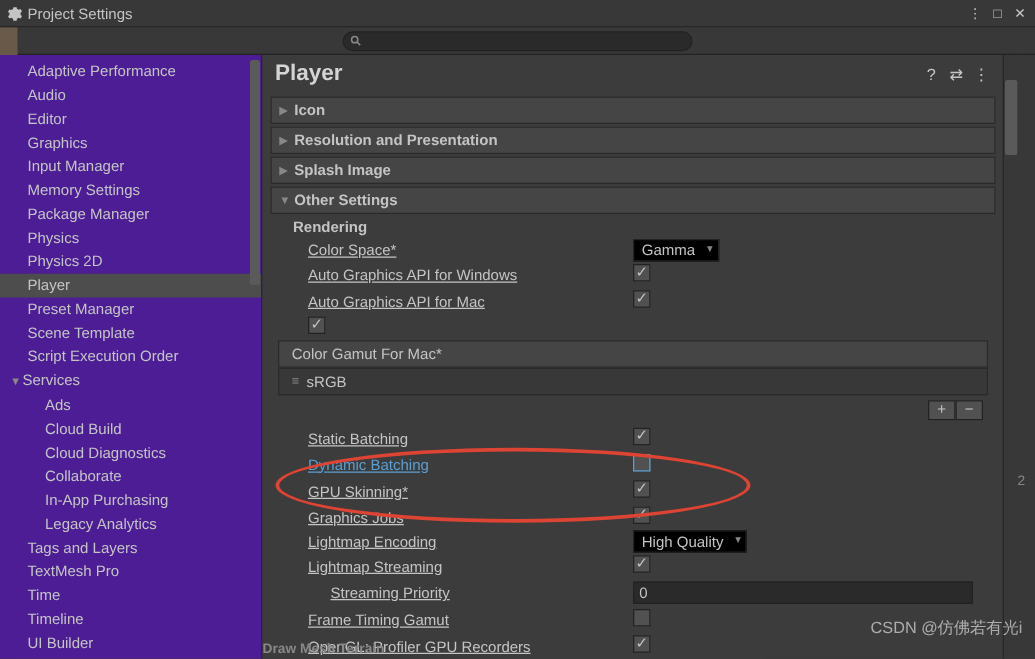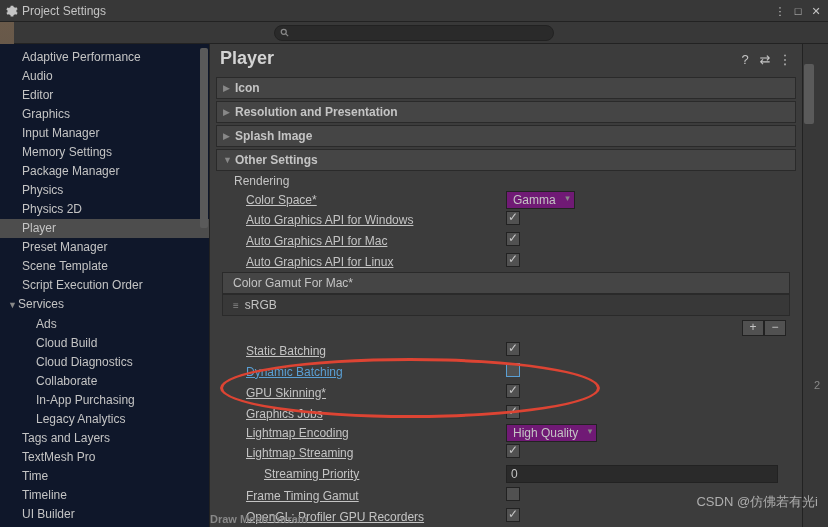--- a/index.html
+++ b/index.html
@@ -8,44 +8,44 @@
 .titlebar { background: #383838; height: 22px; display: flex; align-items: center; padding: 0 6px; border-bottom: 1px solid #222; }
 .titlebar .gear { margin-right: 4px; width: 12px; height: 12px; }
 .titlebar .title { flex: 1; color: #c4c4c4; font-size: 12px; }
 .titlebar .wbtns { display: flex; gap: 6px; }
 .titlebar .wbtn { width: 12px; height: 12px; color: #c4c4c4; cursor: pointer; font-size: 11px; line-height: 12px; text-align: center; }
 .searchbar { background: #383838; height: 22px; display: flex; align-items: center; justify-content: center; border-bottom: 1px solid #222; }
 .searchbar input { background: #2a2a2a; border: 1px solid #222; border-radius: 10px; height: 16px; width: 280px; color: #c4c4c4; padding: 0 8px 0 20px; font-size: 11px; }
 .searchbar .searchwrap { position: relative; }
 .searchbar .searchicon { position: absolute; left: 6px; top: 2px; width: 10px; height: 10px; color: #888; }
 .body { display: flex; flex: 1; min-height: 0; }
-.sidebar { width: 210px; background: #0f172a; border-right: 1px solid #222; overflow-y: auto; padding-top: 4px; position: relative; }
+.sidebar { width: 210px; background: #4c1d95; border-right: 1px solid #222; overflow-y: auto; padding-top: 4px; position: relative; }
 .sidebar-item { padding: 2px 8px 2px 22px; cursor: pointer; line-height: 15px; }
 .sidebar-item.selected { background: #4d4d4d; }
 .sidebar-item.child { padding-left: 36px; }
 .sidebar-item .arrow { display: inline-block; width: 10px; margin-left: -14px; color: #888; font-size: 9px; }
 .main { flex: 1; display: flex; flex-direction: column; min-height: 0; background: #3c3c3c; position: relative; }
 .main-header { display: flex; align-items: center; padding: 4px 10px 6px 10px; }
 .main-header h1 { font-size: 18px; font-weight: bold; color: #d4d4d4; flex: 1; }
 .main-header .hicon { width: 14px; height: 14px; margin-left: 6px; color: #c4c4c4; cursor: pointer; font-size: 13px; text-align: center; }
 .content { flex: 1; overflow-y: auto; position: relative; }
 .section { margin: 2px 6px; }
 .section-header { background: #454545; border: 1px solid #2a2a2a; padding: 3px 6px; display: flex; align-items: center; cursor: pointer; }
 .section-header .fold { width: 12px; font-size: 9px; color: #888; }
 .section-header .stitle { font-weight: bold; color: #c4c4c4; }
-.subheader { padding: 3px 6px 3px 18px; font-weight: normal; color: #c4c4c4; }
+.subheader { padding: 3px 6px 3px 18px; font-weight: bold; color: #c4c4c4; }
 .row { display: flex; align-items: center; padding: 2px 6px 2px 30px; min-height: 18px; }
 .row .label { flex: 0 0 260px; color: #c4c4c4; text-decoration: underline; }
 .row .label.link { color: #5a9fd4; cursor: pointer; }
 .row .value { flex: 1; }
 .row.sub { padding-left: 48px; }
 .row.sub .label { flex: 0 0 242px; }
 .checkbox { width: 14px; height: 14px; background: #515151; border: 1px solid #222; display: inline-block; cursor: pointer; position: relative; }
 .checkbox.checked::after { content: "✓"; position: absolute; top: -2px; left: 1px; font-size: 12px; color: #c4c4c4; }
-.dropdown { background: #701a75; border: 1px solid #222; padding: 1px 18px 1px 6px; position: relative; cursor: pointer; width: 272px; }
+.dropdown { background: #000000; border: 1px solid #222; padding: 1px 18px 1px 6px; position: relative; cursor: pointer; width: 272px; }
 .dropdown::after { content: "▾"; position: absolute; right: 4px; top: 1px; font-size: 9px; color: #888; }
 .numfield { background: #2a2a2a; border: 1px solid #222; padding: 1px 4px; width: 272px; color: #c4c4c4; display: inline-block; }
 .gamut-row { background: #3c3c3c; border: 1px solid #2a2a2a; margin: 0 6px; padding: 3px 10px; }
 .gamut-header { background: #454545; }
 .gamut-item { background: #383838; display: flex; align-items: center; }
 .gamut-item .drag { color: #888; margin-right: 6px; font-size: 10px; }
 .listbtns { display: flex; justify-content: flex-end; padding: 4px 10px; gap: 0; }
 .listbtn { background: #515151; border: 1px solid #222; width: 22px; height: 16px; text-align: center; line-height: 12px; color: #c4c4c4; cursor: pointer; font-size: 12px; }
 .scrollbar { width: 12px; background: #383838; border-left: 1px solid #222; }
 .scrollbar-thumb { background: #5a5a5a; width: 10px; margin: 0 auto; border-radius: 2px; }
@@ -159,21 +159,20 @@
           </div>
           <div class="row">
             <span class="label">Auto Graphics API  for Windows</span>
             <span class="value"><span class="checkbox checked"></span></span>
           </div>
           <div class="row">
             <span class="label">Auto Graphics API  for Mac</span>
             <span class="value"><span class="checkbox checked"></span></span>
           </div>
           <div class="row">
-            <span class="label">Auto Graphics API  for Linux</span>
             <span class="value"><span class="checkbox checked"></span></span>
           </div>
 
           <div class="gamut-row gamut-header"><span>Color Gamut For Mac*</span></div>
           <div class="gamut-row gamut-item">
               <span class="drag">≡</span>
               <span>sRGB</span>
             </div>
           <div class="listbtns">
             <span class="listbtn">+</span>

